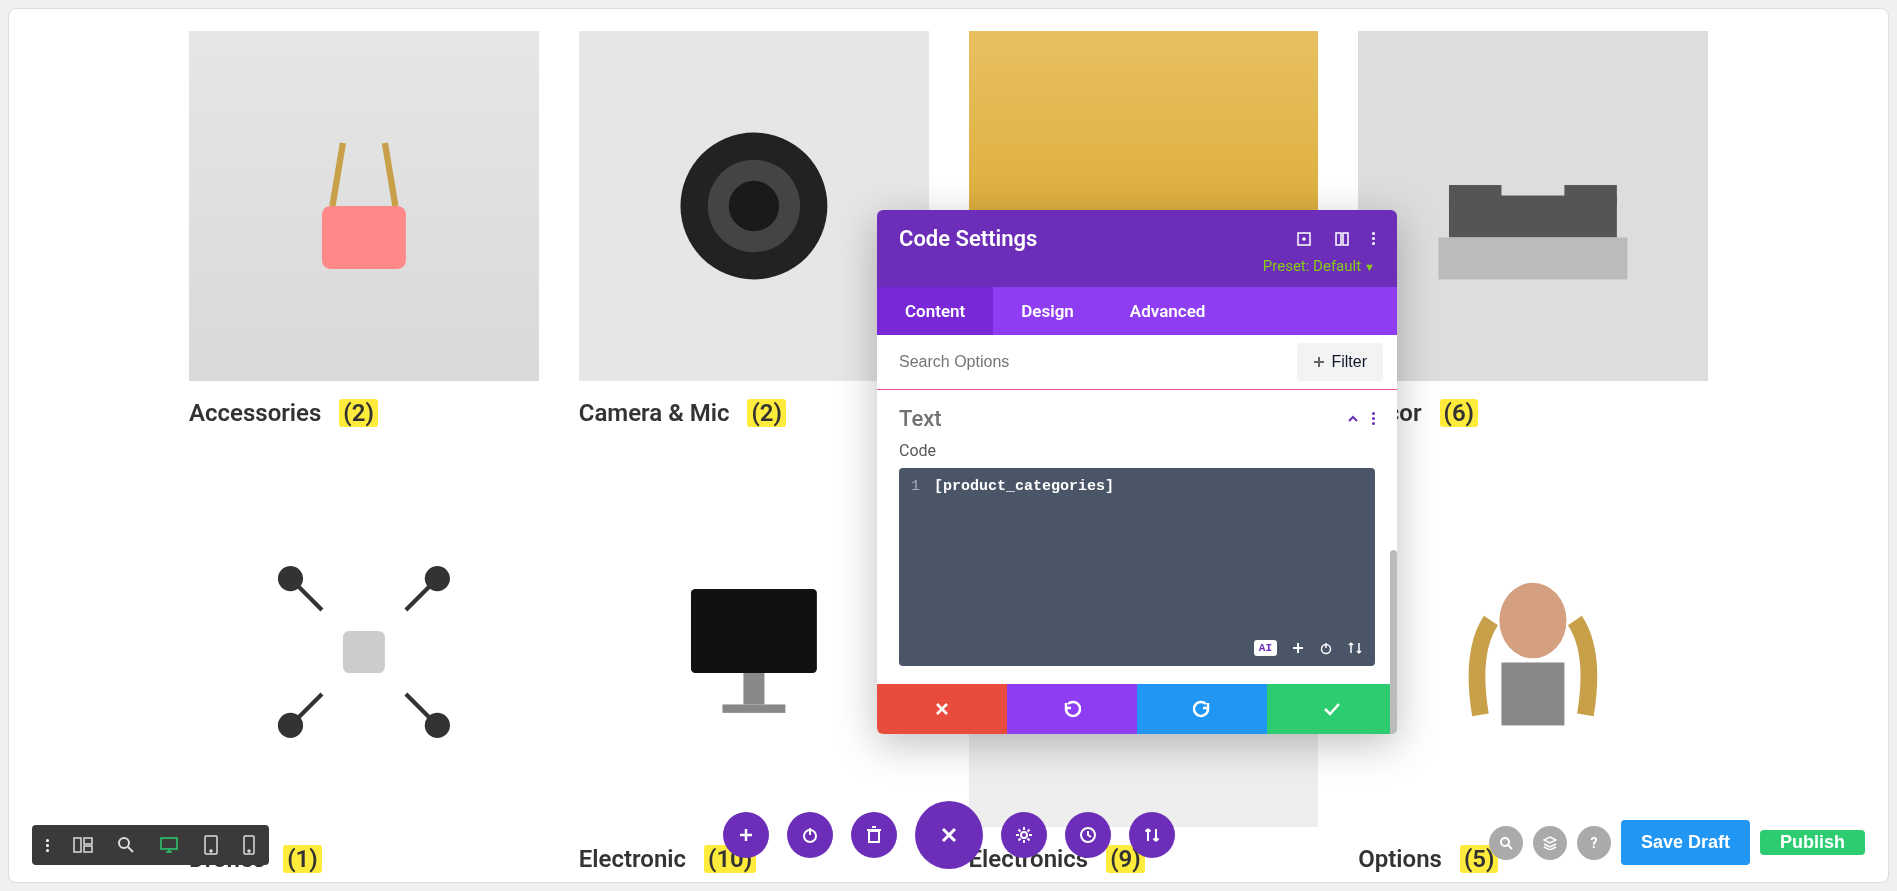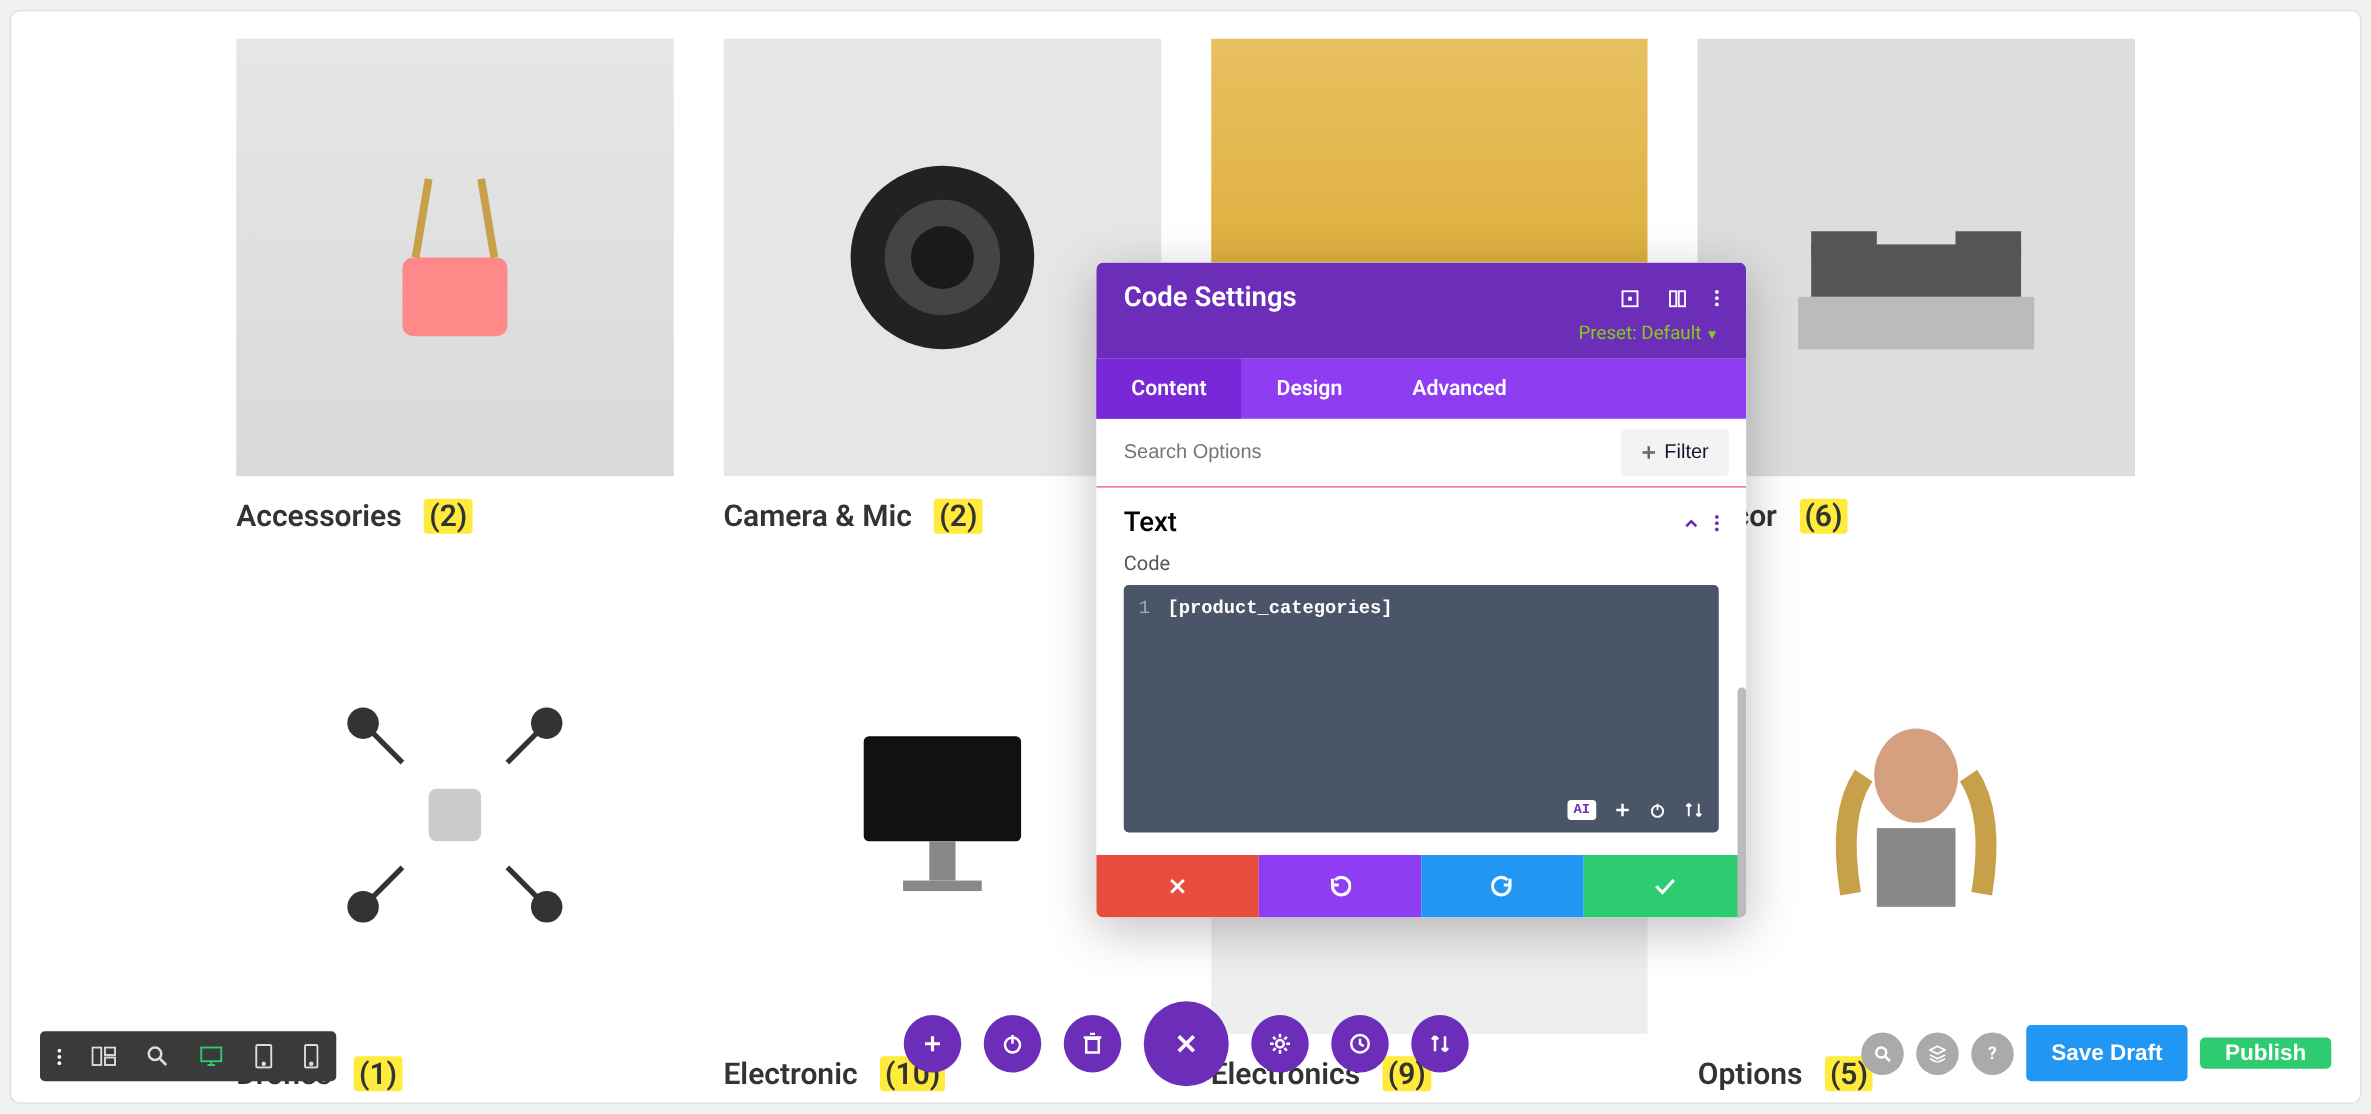--- a/index.html
+++ b/index.html
@@ -118,21 +118,21 @@
   align-items: center;
   gap: 6px;
   cursor: pointer;
 }
 .section-header {
   display: flex;
   justify-content: space-between;
   align-items: center;
   padding: 16px 22px 6px;
 }
-.section-title { color: #000000; font-size: 22px; font-weight: 500; }
+.section-title { color: #737373; font-size: 22px; font-weight: 500; }
 .section-actions { display: flex; gap: 12px; align-items: center; color: #6c2eb9; }
 .field-label { padding: 4px 22px 8px; font-size: 16px; color: #555; }
 .code-box-wrap { padding: 0 22px 18px; }
 .code-box {
   background: #4a5568;
   border-radius: 4px;
   padding: 10px 12px;
   height: 198px;
   position: relative;
   font-family: "Courier New", monospace;

